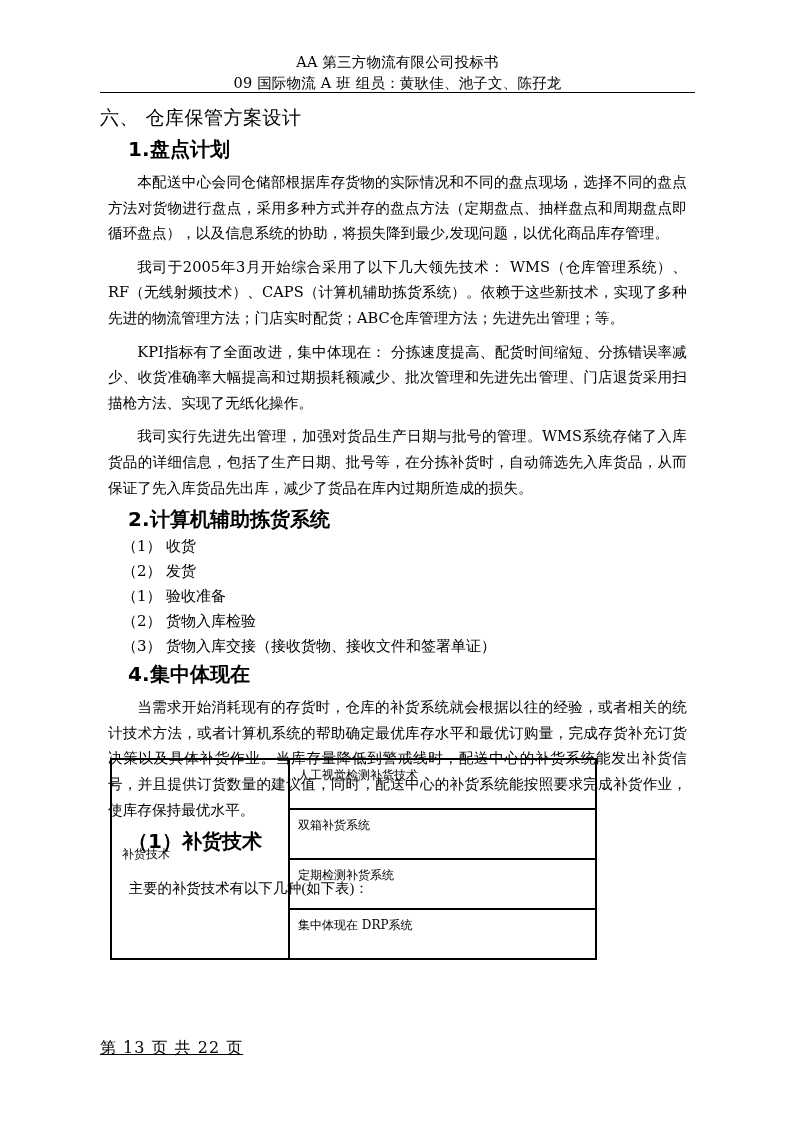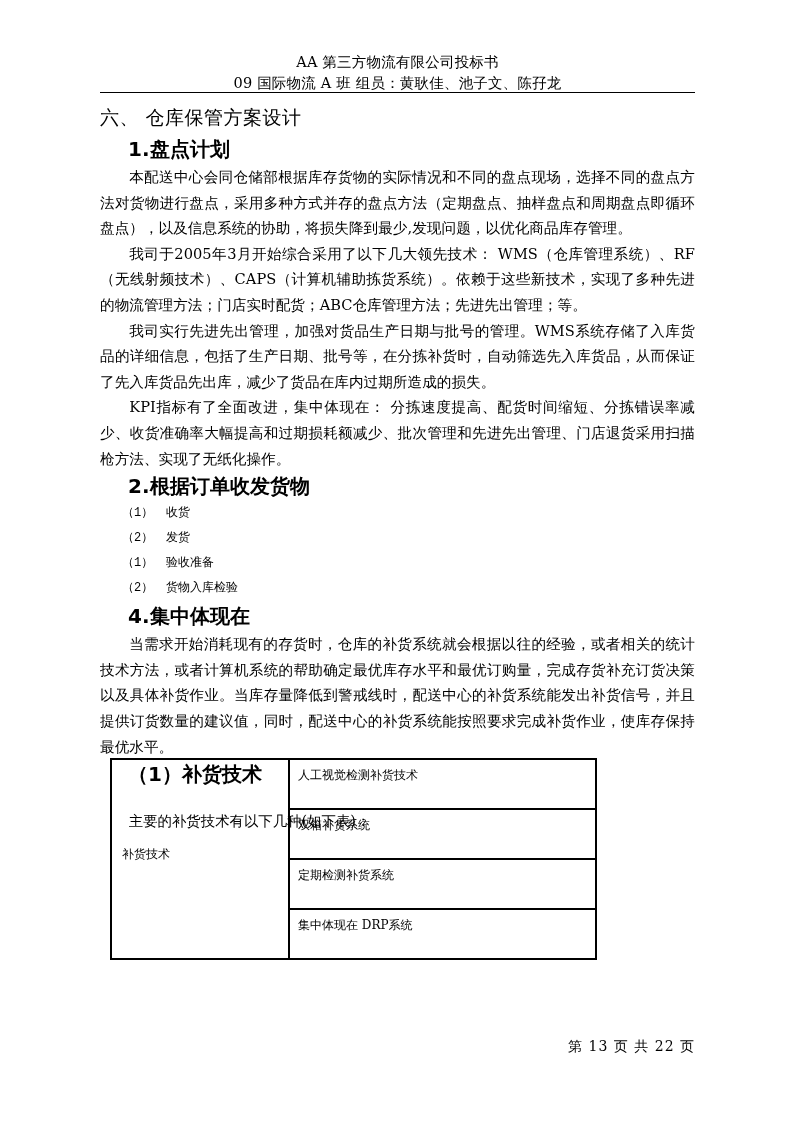--- a/index.html
+++ b/index.html
@@ -71,47 +71,47 @@
     line-height: 23px;
   }
   h2.sub-title .num {
     display: inline-block;
     min-width: 22px;
   }
 
   p.body-text {
     font-size: 14.6px;
     line-height: 25.6px;
-    margin: 0;
+    margin: 8px;
     padding: 0;
     text-align: justify;
     text-justify: inter-ideograph;
     text-indent: 2em;
     letter-spacing: 0.05px;
   }
 
   .list-item {
-    font-size: 12px;
+    font-size: 15px;
     line-height: 25px;
     padding-left: 22px;
     white-space: nowrap;
-    font-family: Liberation Mono, monospace;
   }
   .list-item .marker {
     display: inline-block;
     min-width: 44px;
   }
   .spacer-md { height: 20px; }
 
   p.note-text {
     font-size: 14.4px;
     line-height: 25px;
     margin: 0;
     padding: 0;
     text-indent: 2em;
+    font-family: Liberation Serif, serif;
   }
 
   
   .tech-table {
     position: absolute;
     left: 110px;
     top: 758px;
     width: 487px;
     border-collapse: collapse;
     table-layout: fixed;
@@ -130,23 +130,24 @@
     padding-left: 10px;
     text-align: left;
   }
 
   
   .doc-footer {
     position: absolute;
     left: 100px;
     top: 1038px;
     width: 595px;
-    text-align: right;
-    font-size: 14px;
+    text-align: left;
+    font-size: 16px;
     letter-spacing: 1px;
+    text-decoration: underline;
   }
 </style>
 </head>
 <body>
 
 <div class="page">
 
   <div class="doc-header">
     <div class="hline">AA 第三方物流有限公司投标书</div>
     <div class="hline">09 国际物流 A 班  组员：黄耿佳、池子文、陈孖龙</div>
@@ -156,38 +157,41 @@
   <div class="content">
 
     <h1 class="section-title">六、  仓库保管方案设计</h1>
 
     <h2 class="sub-title">
       <span class="num">1.</span><span>盘点计划</span>
     </h2>
 
     <p class="body-text">本配送中心会同仓储部根据库存货物的实际情况和不同的盘点现场，选择不同的盘点方法对货物进行盘点，采用多种方式并存的盘点方法（定期盘点、抽样盘点和周期盘点即循环盘点），以及信息系统的协助，将损失降到最少,发现问题，以优化商品库存管理。</p>
     <p class="body-text">我司于2005年3月开始综合采用了以下几大领先技术： WMS（仓库管理系统）、RF（无线射频技术）、CAPS（计算机辅助拣货系统）。依赖于这些新技术，实现了多种先进的物流管理方法；门店实时配货；ABC仓库管理方法；先进先出管理；等。</p>
+    <p class="body-text">KPI指标有了全面改进，集中体现在： 分拣速度提高、配货时间缩短、分拣错误率减少、收货准确率大幅提高和过期损耗额减少、批次管理和先进先出管理、门店退货采用扫描枪方法、实现了无纸化操作。</p>
     <p class="body-text">我司实行先进先出管理，加强对货品生产日期与批号的管理。WMS系统存储了入库货品的详细信息，包括了生产日期、批号等，在分拣补货时，自动筛选先入库货品，从而保证了先入库货品先出库，减少了货品在库内过期所造成的损失。</p>
-    <p class="body-text">KPI指标有了全面改进，集中体现在： 分拣速度提高、配货时间缩短、分拣错误率减少、收货准确率大幅提高和过期损耗额减少、批次管理和先进先出管理、门店退货采用扫描枪方法、实现了无纸化操作。</p>
-
-    <h2 class="sub-title">
-      <span class="num">2.</span><span>根据订单收发货物</span>
+
+    <h2 class="sub-title">
+      <span class="num">2.</span><span>计算机辅助拣货系统</span>
     </h2>
     <div class="list-item">
       <span class="marker">（1）</span><span>收货</span>
     </div>
     <div class="list-item">
       <span class="marker">（2）</span><span>发货</span>
     </div>
 
     <div class="list-item">
       <span class="marker">（1）</span><span>验收准备</span>
     </div>
     <div class="list-item">
       <span class="marker">（2）</span><span>货物入库检验</span>
+    </div>
+    <div class="list-item">
+      <span class="marker">（3）</span><span>货物入库交接（接收货物、接收文件和签署单证）</span>
     </div>
 
     <h2 class="sub-title">
       <span class="num">4.</span><span>集中体现在</span>
     </h2>
     <p class="body-text">当需求开始消耗现有的存货时，仓库的补货系统就会根据以往的经验，或者相关的统计技术方法，或者计算机系统的帮助确定最优库存水平和最优订购量，完成存货补充订货决策以及具体补货作业。当库存量降低到警戒线时，配送中心的补货系统能发出补货信号，并且提供订货数量的建议值，同时，配送中心的补货系统能按照要求完成补货作业，使库存保持最优水平。</p>
 
     <h2 class="sub-title">
       <span class="num">（1）</span><span>补货技术</span>
     </h2>

